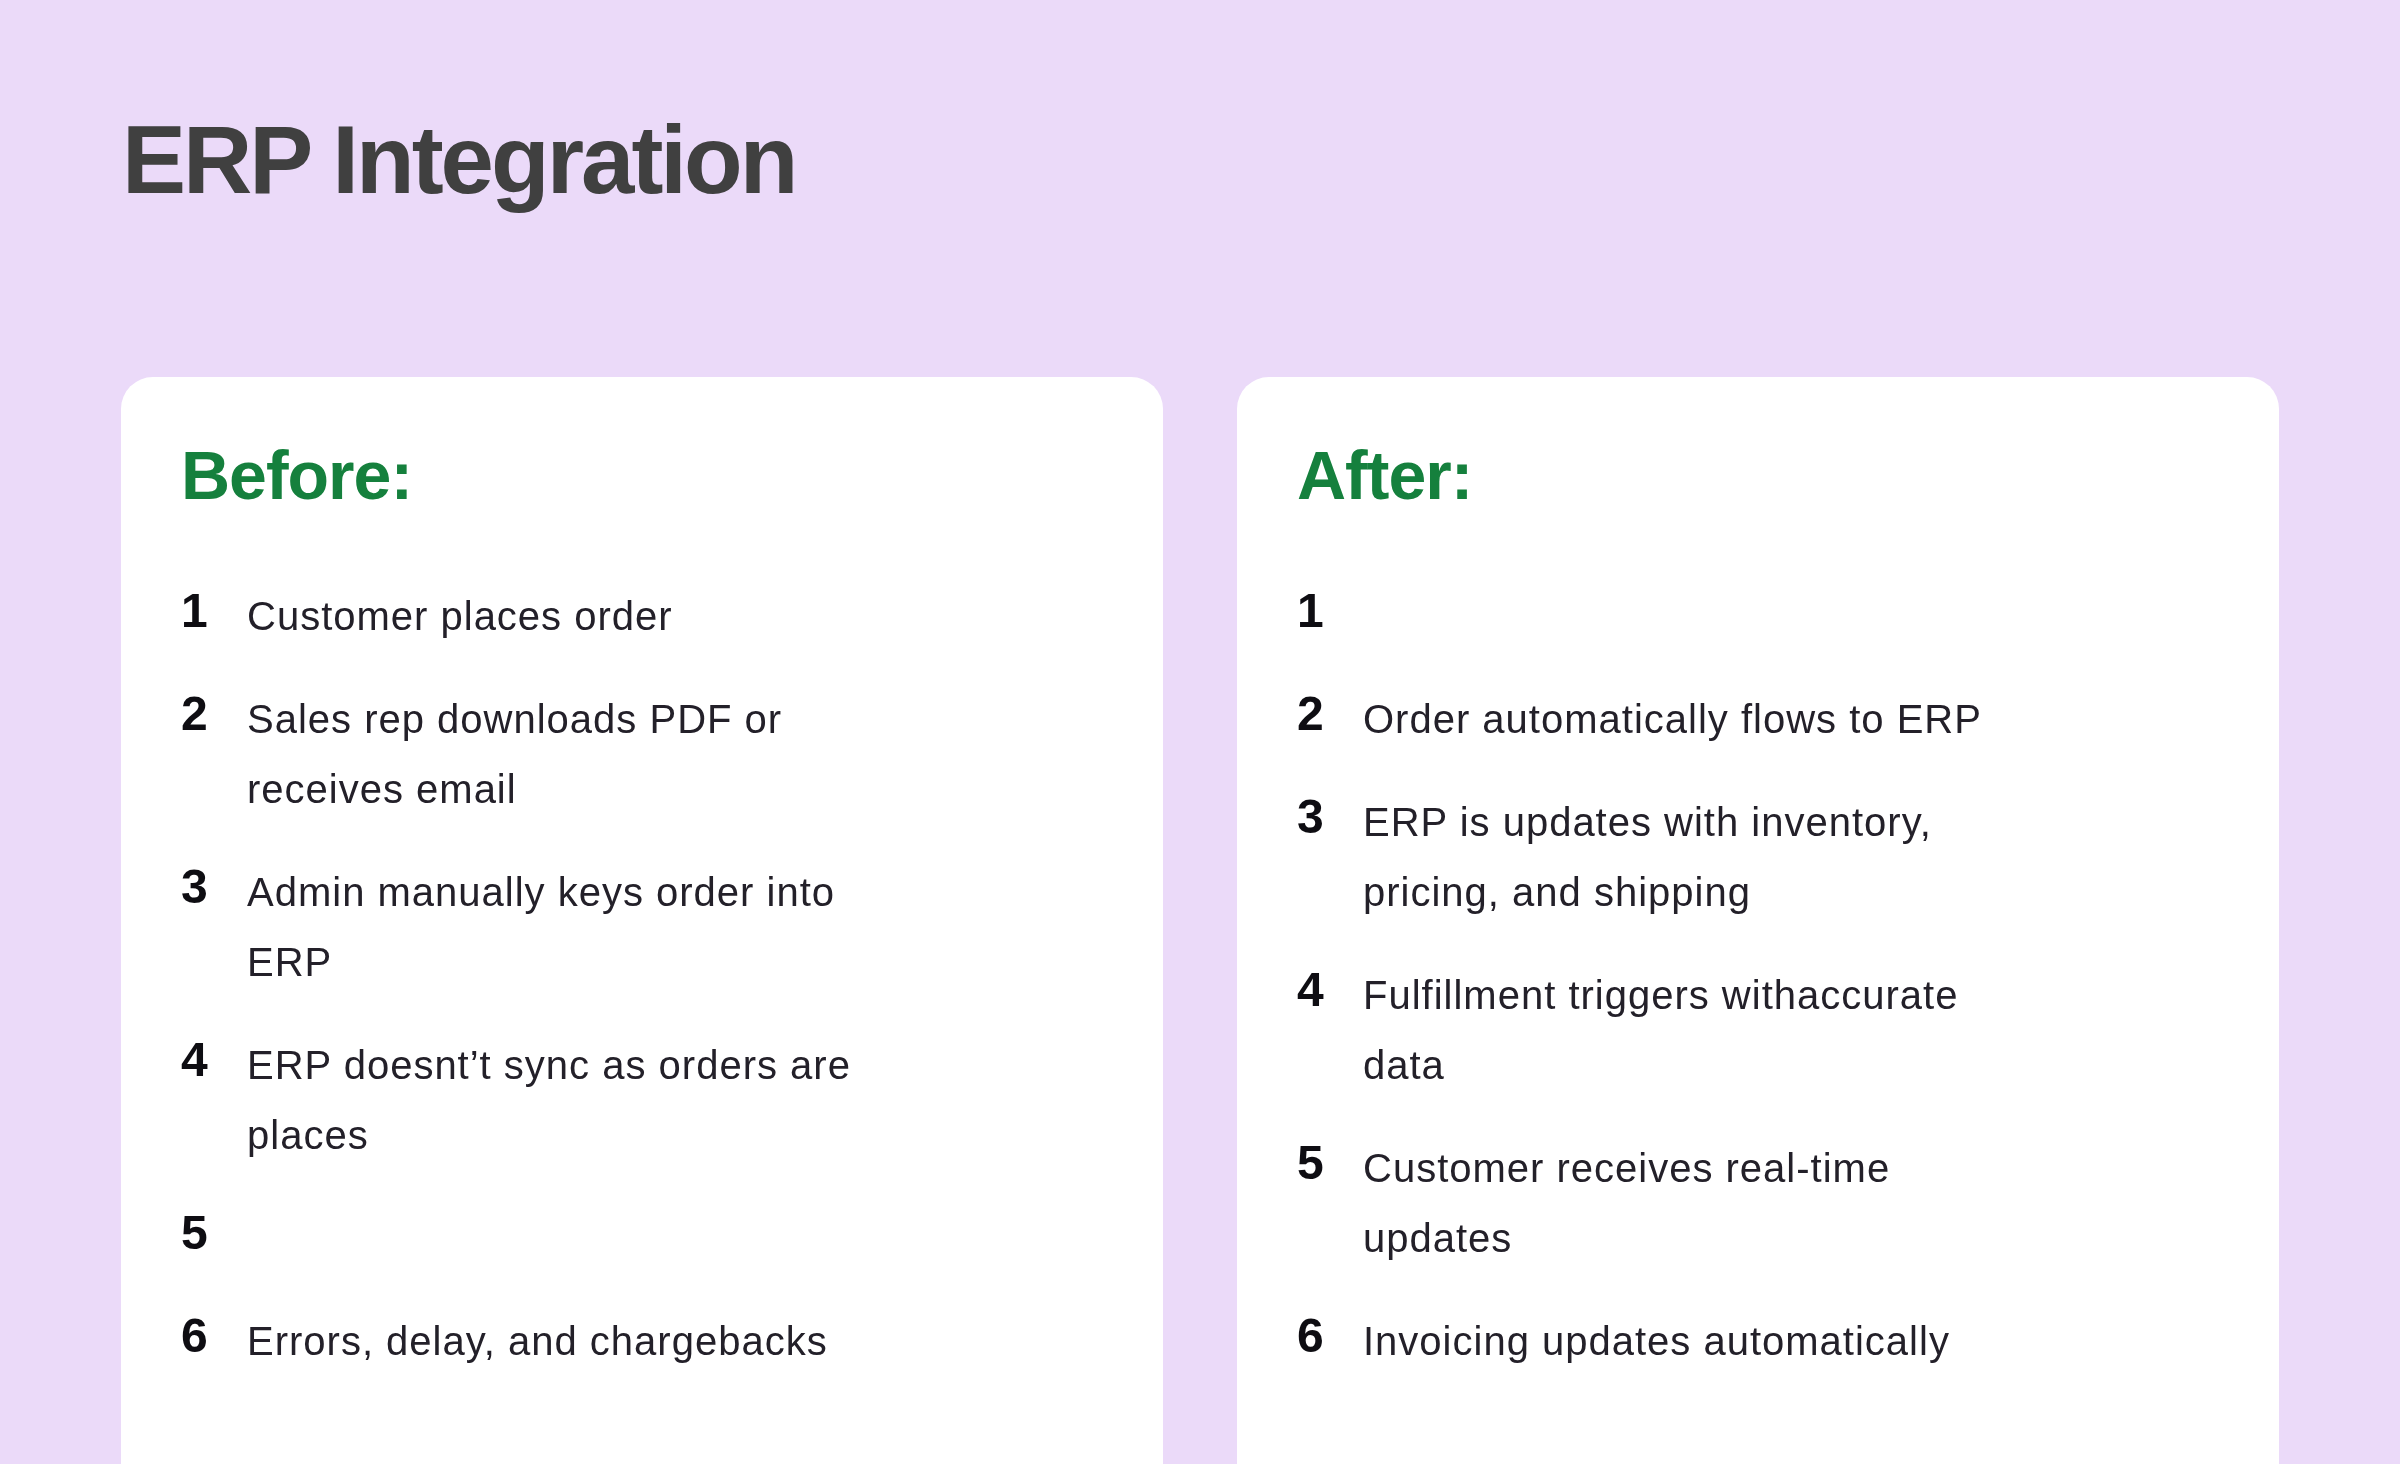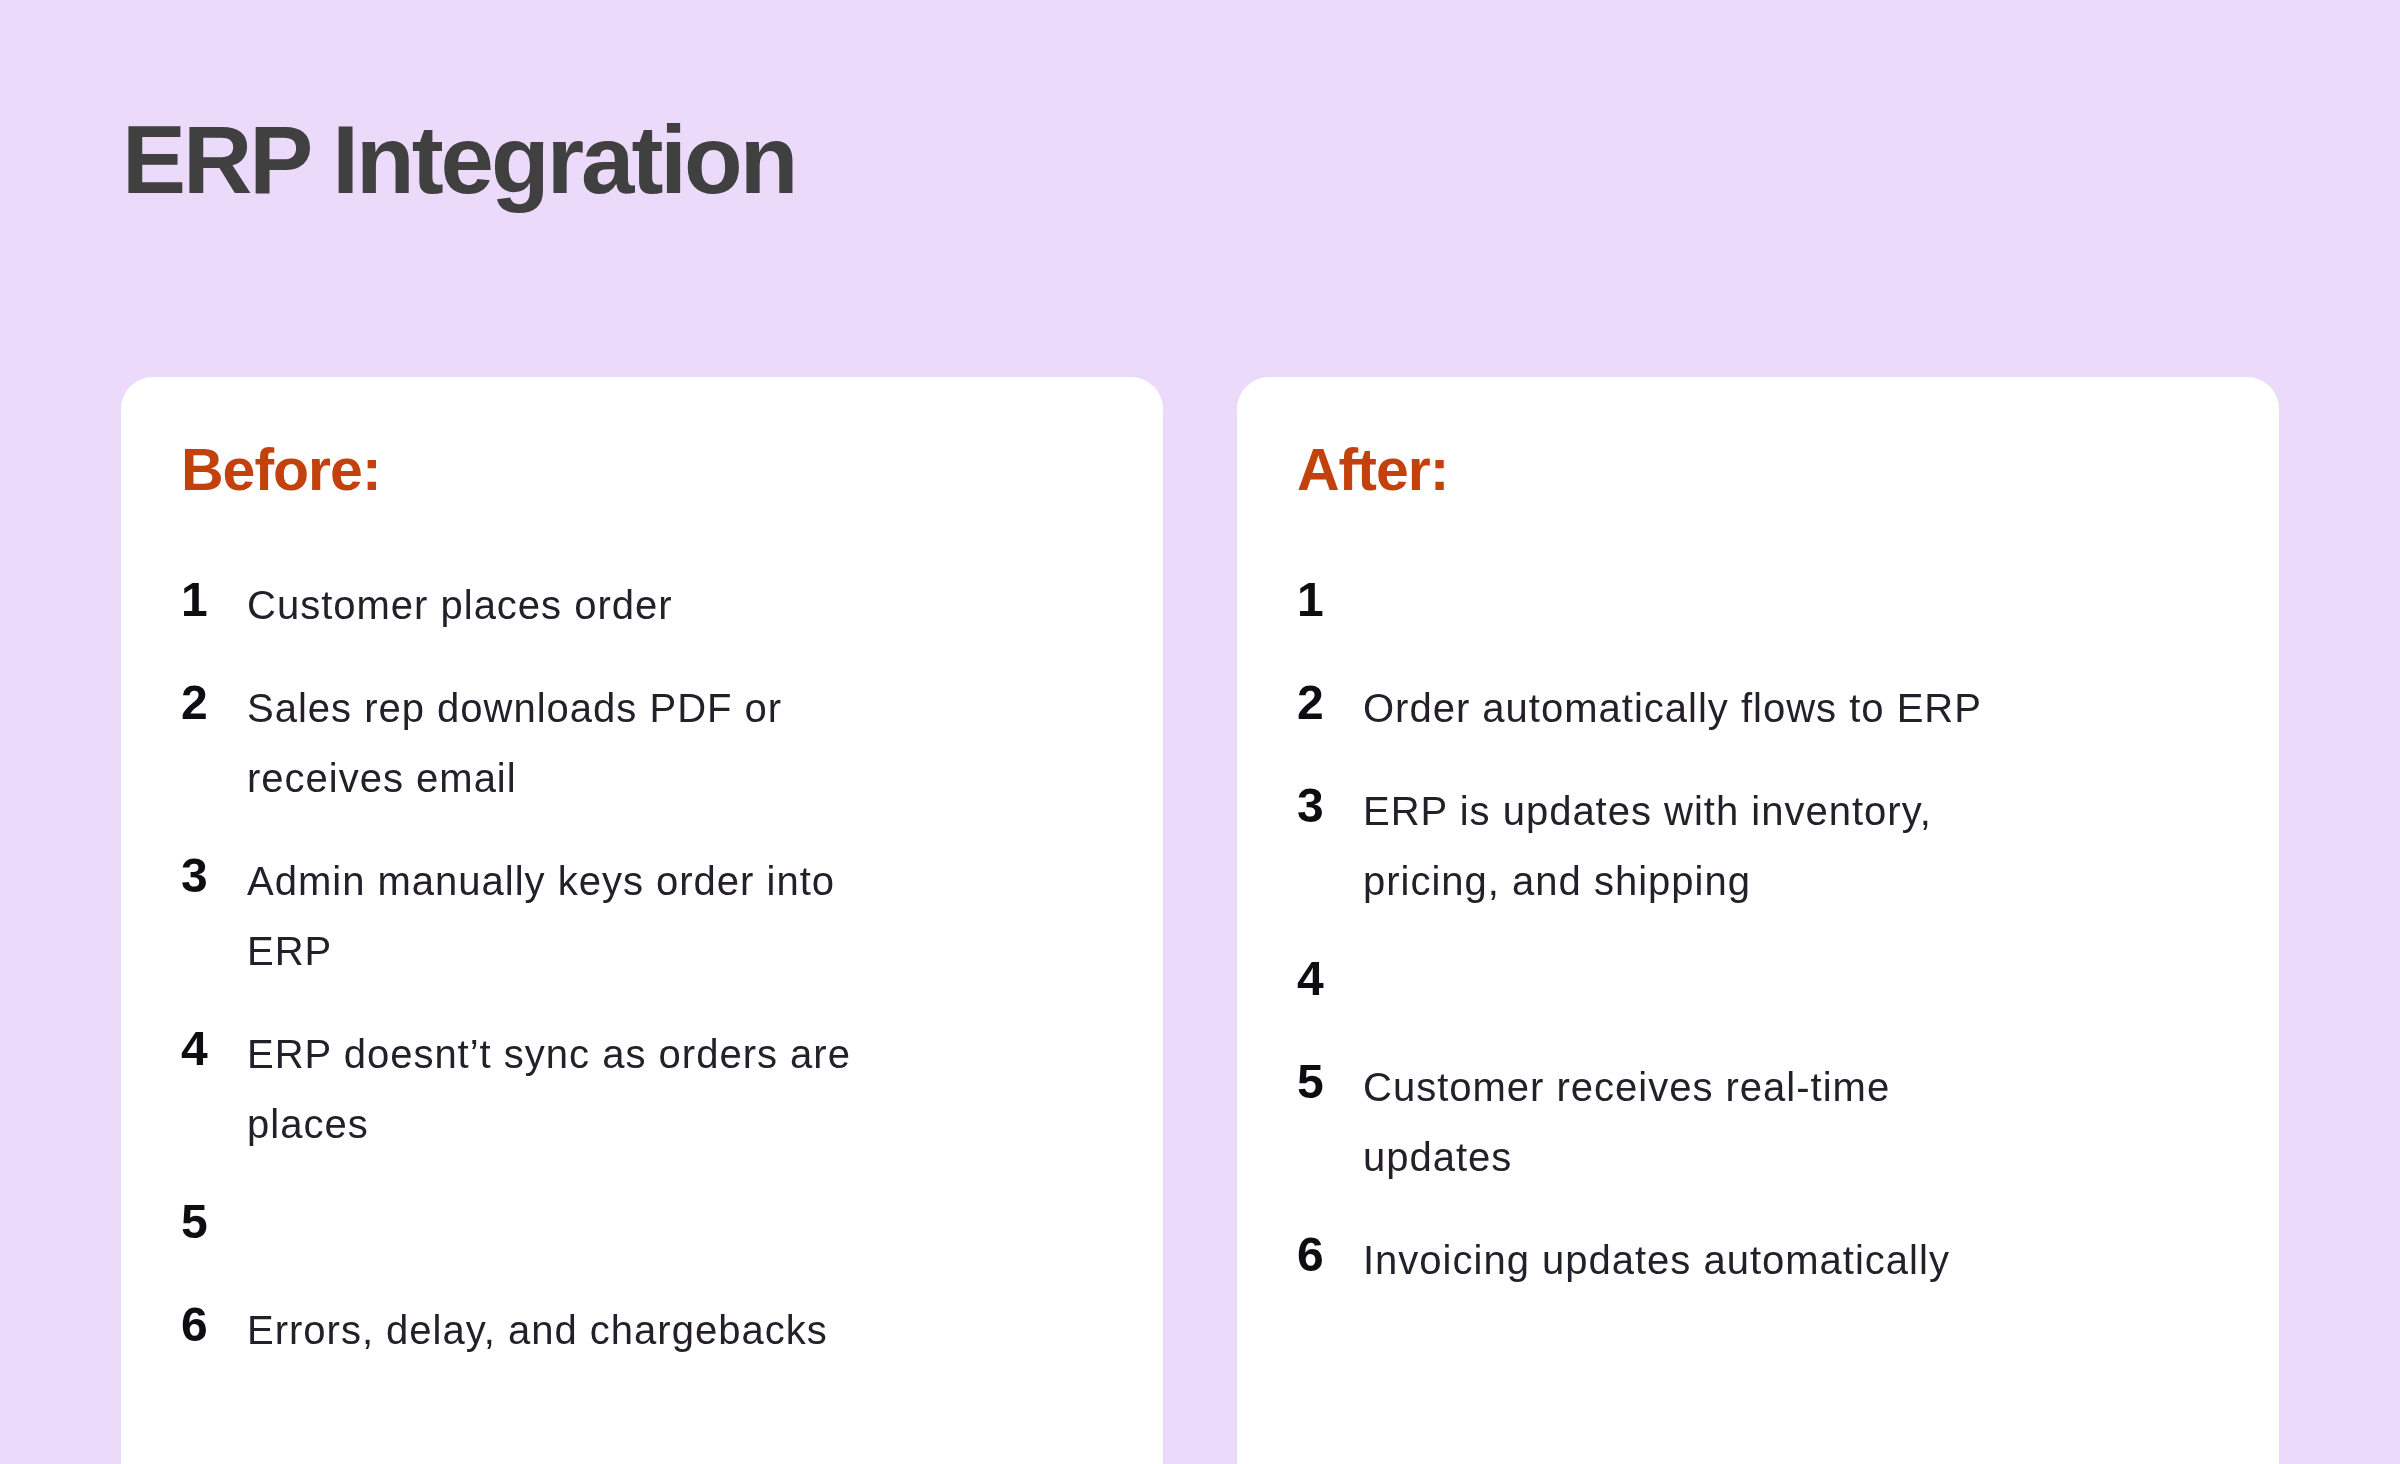--- a/index.html
+++ b/index.html
@@ -32,24 +32,24 @@
     gap: 74px;
   }
   .card {
     background: #FFFFFF;
     border-radius: 32px;
     width: 1042px;
     min-height: 1120px;
     padding: 58px 58px 46px 60px;
   }
   .card h2.card-heading {
-    font-size: 59px;
+    font-size: 68px;
     line-height: 1.2;
     font-weight: 700;
-    color: #c2410c;
+    color: #15803d;
     margin-bottom: 64px;
     letter-spacing: -1px;
   }
   .step-list {
     display: flex;
     flex-direction: column;
     gap: 33px;
     list-style: none;
   }
   .step {
@@ -134,20 +134,22 @@
           </li>
 
           <li class="step">
             <span class="step-num">3</span>
             <span class="step-text">ERP is updates with inventory,
 pricing, and shipping</span>
           </li>
 
           <li class="step">
             <span class="step-num">4</span>
+            <span class="step-text">Fulfillment triggers withaccurate
+data</span>
           </li>
 
           <li class="step">
             <span class="step-num">5</span>
             <span class="step-text">Customer receives real-time
 updates</span>
           </li>
 
           <li class="step">
             <span class="step-num">6</span>

